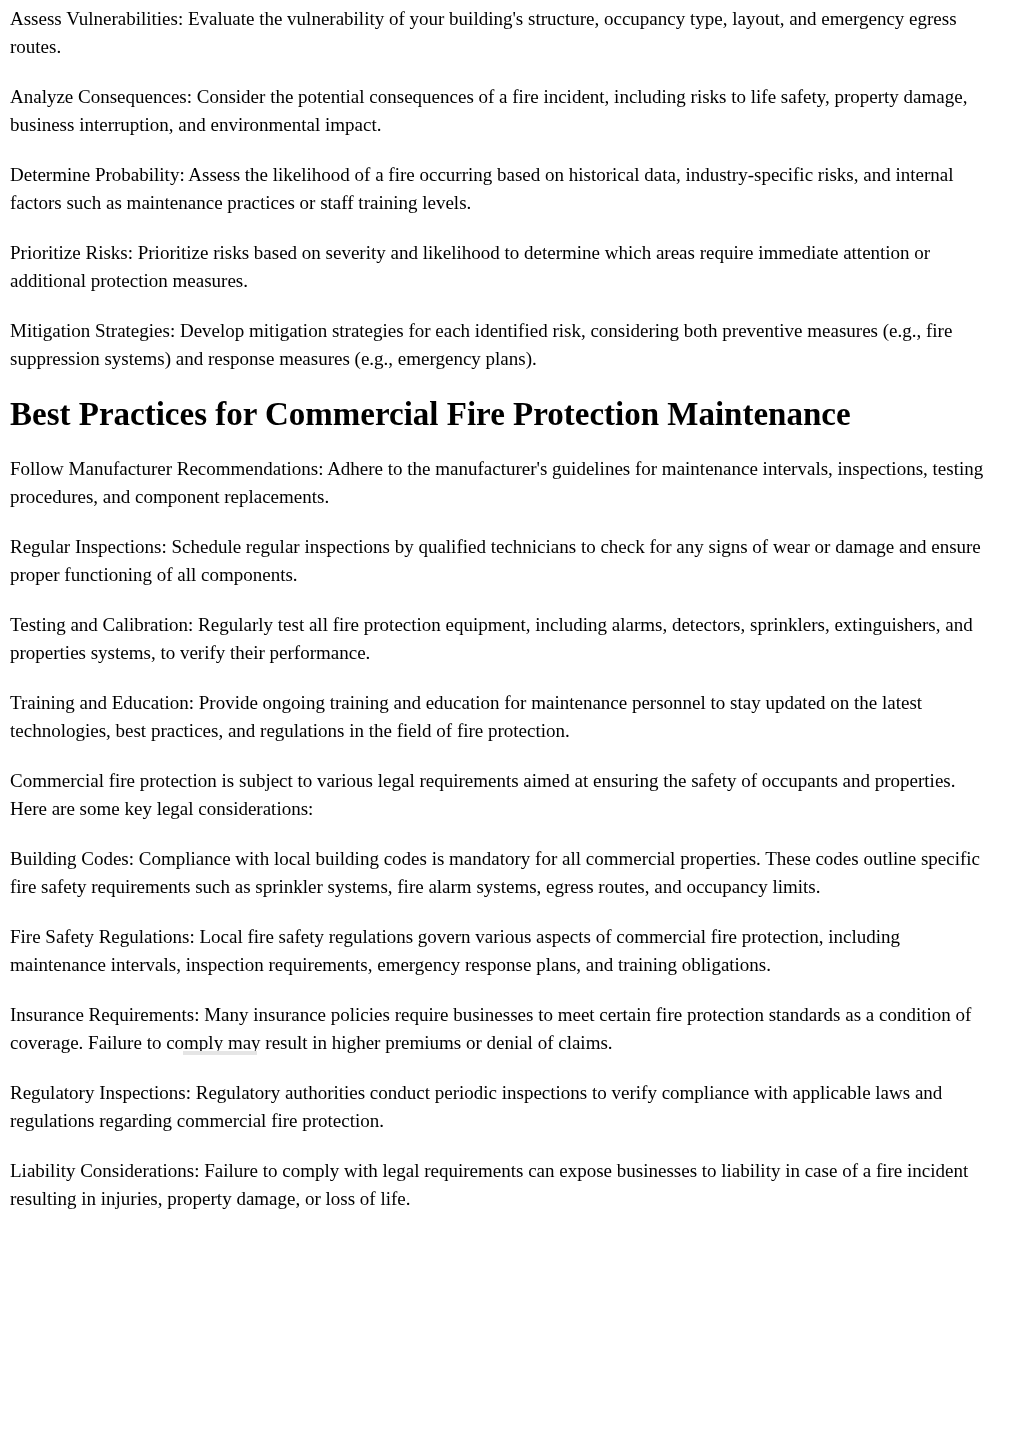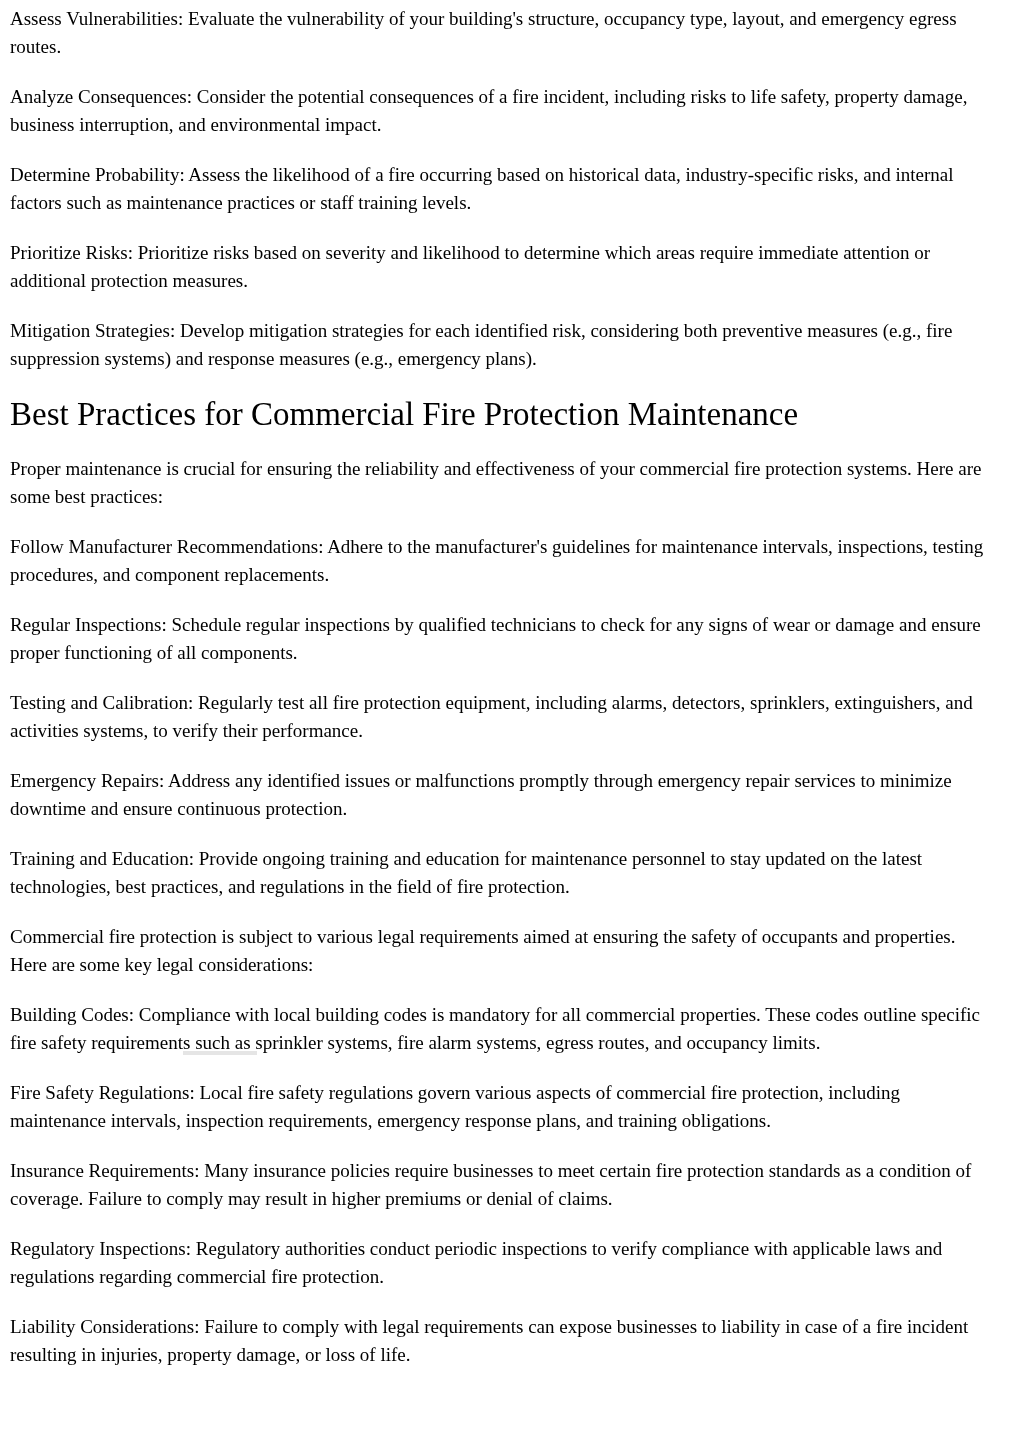--- a/index.html
+++ b/index.html
@@ -25,21 +25,21 @@
     font-size: 19px;
     line-height: 28px;
     font-weight: normal;
   }
   .doc section:first-of-type p:first-of-type {
     margin-top: 0;
   }
   .doc h1 {
     font-size: 33px;
     line-height: 38px;
-    font-weight: normal;
+    font-weight: bold;
     margin: 22px 0 17px 0;
   }
   .artifact {
     position: absolute;
     left: 183px;
     top: 1051px;
     width: 74px;
     height: 4px;
     background: #e5e5e5;
   }
@@ -52,25 +52,23 @@
   <section>
     <p>Assess Vulnerabilities: Evaluate the vulnerability of your building's structure, occupancy type, layout, and emergency egress routes.</p>
     <p>Analyze Consequences: Consider the potential consequences of a fire incident, including risks to life safety, property damage, business interruption, and environmental impact.</p>
     <p>Determine Probability: Assess the likelihood of a fire occurring based on historical data, industry-specific risks, and internal factors such as maintenance practices or staff training levels.</p>
     <p>Prioritize Risks: Prioritize risks based on severity and likelihood to determine which areas require immediate attention or additional protection measures.</p>
     <p>Mitigation Strategies: Develop mitigation strategies for each identified risk, considering both preventive measures (e.g., fire suppression systems) and response measures (e.g., emergency plans).</p>
   </section>
 
   <section>
     <h1>Best Practices for Commercial Fire Protection Maintenance</h1>
-    <p>Proper maintenance is crucial for ensuring the reliability and effectiveness of your commercial fire protection systems. Here are some best practices:</p>
     <p>Follow Manufacturer Recommendations: Adhere to the manufacturer's guidelines for maintenance intervals, inspections, testing procedures, and component replacements.</p>
     <p>Regular Inspections: Schedule regular inspections by qualified technicians to check for any signs of wear or damage and ensure proper functioning of all components.</p>
-    <p>Testing and Calibration: Regularly test all fire protection equipment, including alarms, detectors, sprinklers, extinguishers, and activities systems, to verify their performance.</p>
-    <p>Emergency Repairs: Address any identified issues or malfunctions promptly through emergency repair services to minimize downtime and ensure continuous protection.</p>
+    <p>Testing and Calibration: Regularly test all fire protection equipment, including alarms, detectors, sprinklers, extinguishers, and properties systems, to verify their performance.</p>
     <p>Training and Education: Provide ongoing training and education for maintenance personnel to stay updated on the latest technologies, best practices, and regulations in the field of fire protection.</p>
   </section>
 
   <section>
     <p>Commercial fire protection is subject to various legal requirements aimed at ensuring the safety of occupants and properties. Here are some key legal considerations:</p>
     <p>Building Codes: Compliance with local building codes is mandatory for all commercial properties. These codes outline specific fire safety requirements such as sprinkler systems, fire alarm systems, egress routes, and occupancy limits.</p>
     <p>Fire Safety Regulations: Local fire safety regulations govern various aspects of commercial fire protection, including maintenance intervals, inspection requirements, emergency response plans, and training obligations.</p>
     <p>Insurance Requirements: Many insurance policies require businesses to meet certain fire protection standards as a condition of coverage. Failure to comply may result in higher premiums or denial of claims.</p>
     <p>Regulatory Inspections: Regulatory authorities conduct periodic inspections to verify compliance with applicable laws and regulations regarding commercial fire protection.</p>
     <p>Liability Considerations: Failure to comply with legal requirements can expose businesses to liability in case of a fire incident resulting in injuries, property damage, or loss of life.</p>

